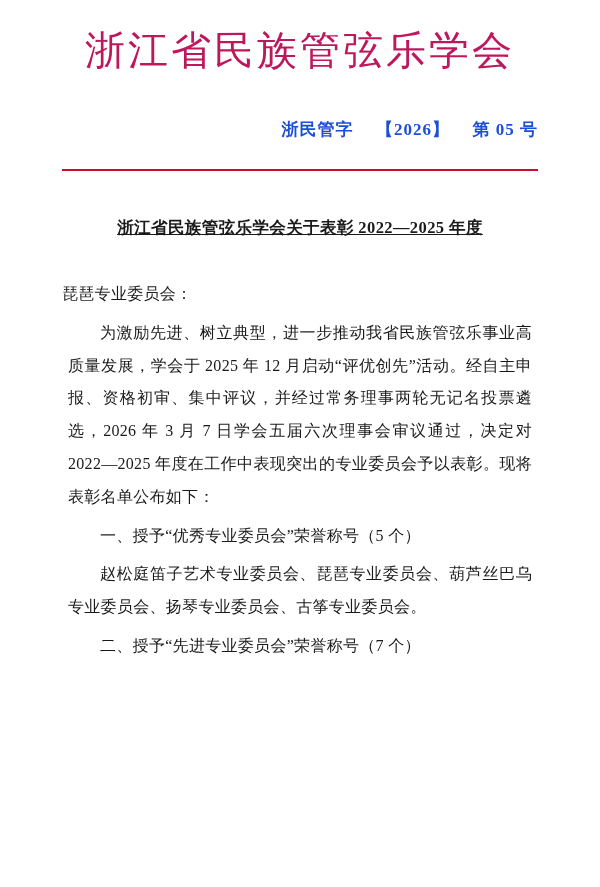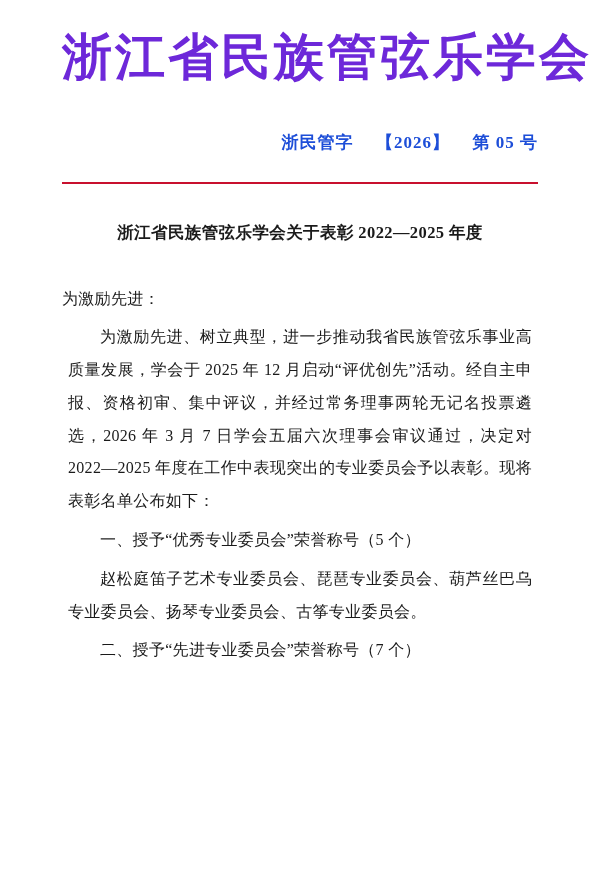--- a/index.html
+++ b/index.html
@@ -23,24 +23,24 @@
     position: relative;
     background: #ffffff;
   }
 
   
   .letterhead {
     padding-top: 26px;
     text-align: center;
   }
   .org-title {
-    color: #6d28d9;
+    color: #be185d;
     font-family: "Liberation Serif", "DejaVu Serif", serif;
-    font-weight: bold;
-    font-size: 50px;
+    font-weight: normal;
+    font-size: 40px;
     letter-spacing: 3px;
     line-height: 1.25;
     white-space: nowrap;
     text-align: center;
   }
 
   .doc-number {
     margin-top: 42px;
     text-align: right;
     font-size: 17px;
@@ -58,26 +58,27 @@
 
   .red-rule {
     margin-top: 28px;
     height: 2px;
     background: #c8102e;
     width: 100%;
   }
 
   
   .doc-title {
-    margin-top: 32px;
+    margin-top: 40px;
     text-align: center;
     font-weight: bold;
     font-size: 16.5px;
     line-height: 2;
     letter-spacing: 0.4px;
+    text-decoration: underline;
   }
   .doc-title .line {
     display: block;
   }
 
   
   .body-block {
     margin-top: 34px;
     font-size: 16px;
     line-height: 2.05;
@@ -110,20 +111,20 @@
     </div>
 
     <div class="red-rule"></div>
   </div>
 
   <div class="doc-title">
     <span class="line">浙江省民族管弦乐学会关于表彰 2022—2025 年度</span>
   </div>
 
   <div class="body-block">
-    <p class="salutation">为激励先进：</p>
+    <p class="salutation">琵琶专业委员会：</p>
     <p class="para">为激励先进、树立典型，进一步推动我省民族管弦乐事业高质量发展，学会于 2025 年 12 月启动“评优创先”活动。经自主申报、资格初审、集中评议，并经过常务理事两轮无记名投票遴选，2026 年 3 月 7 日学会五届六次理事会审议通过，决定对 2022—2025 年度在工作中表现突出的专业委员会予以表彰。现将表彰名单公布如下：</p>
     <p class="para">一、授予“优秀专业委员会”荣誉称号（5 个）</p>
     <p class="para">赵松庭笛子艺术专业委员会、琵琶专业委员会、葫芦丝巴乌专业委员会、扬琴专业委员会、古筝专业委员会。</p>
     <p class="para">二、授予“先进专业委员会”荣誉称号（7 个）</p>
   </div>
 
 </div>
 
 </body></html>

